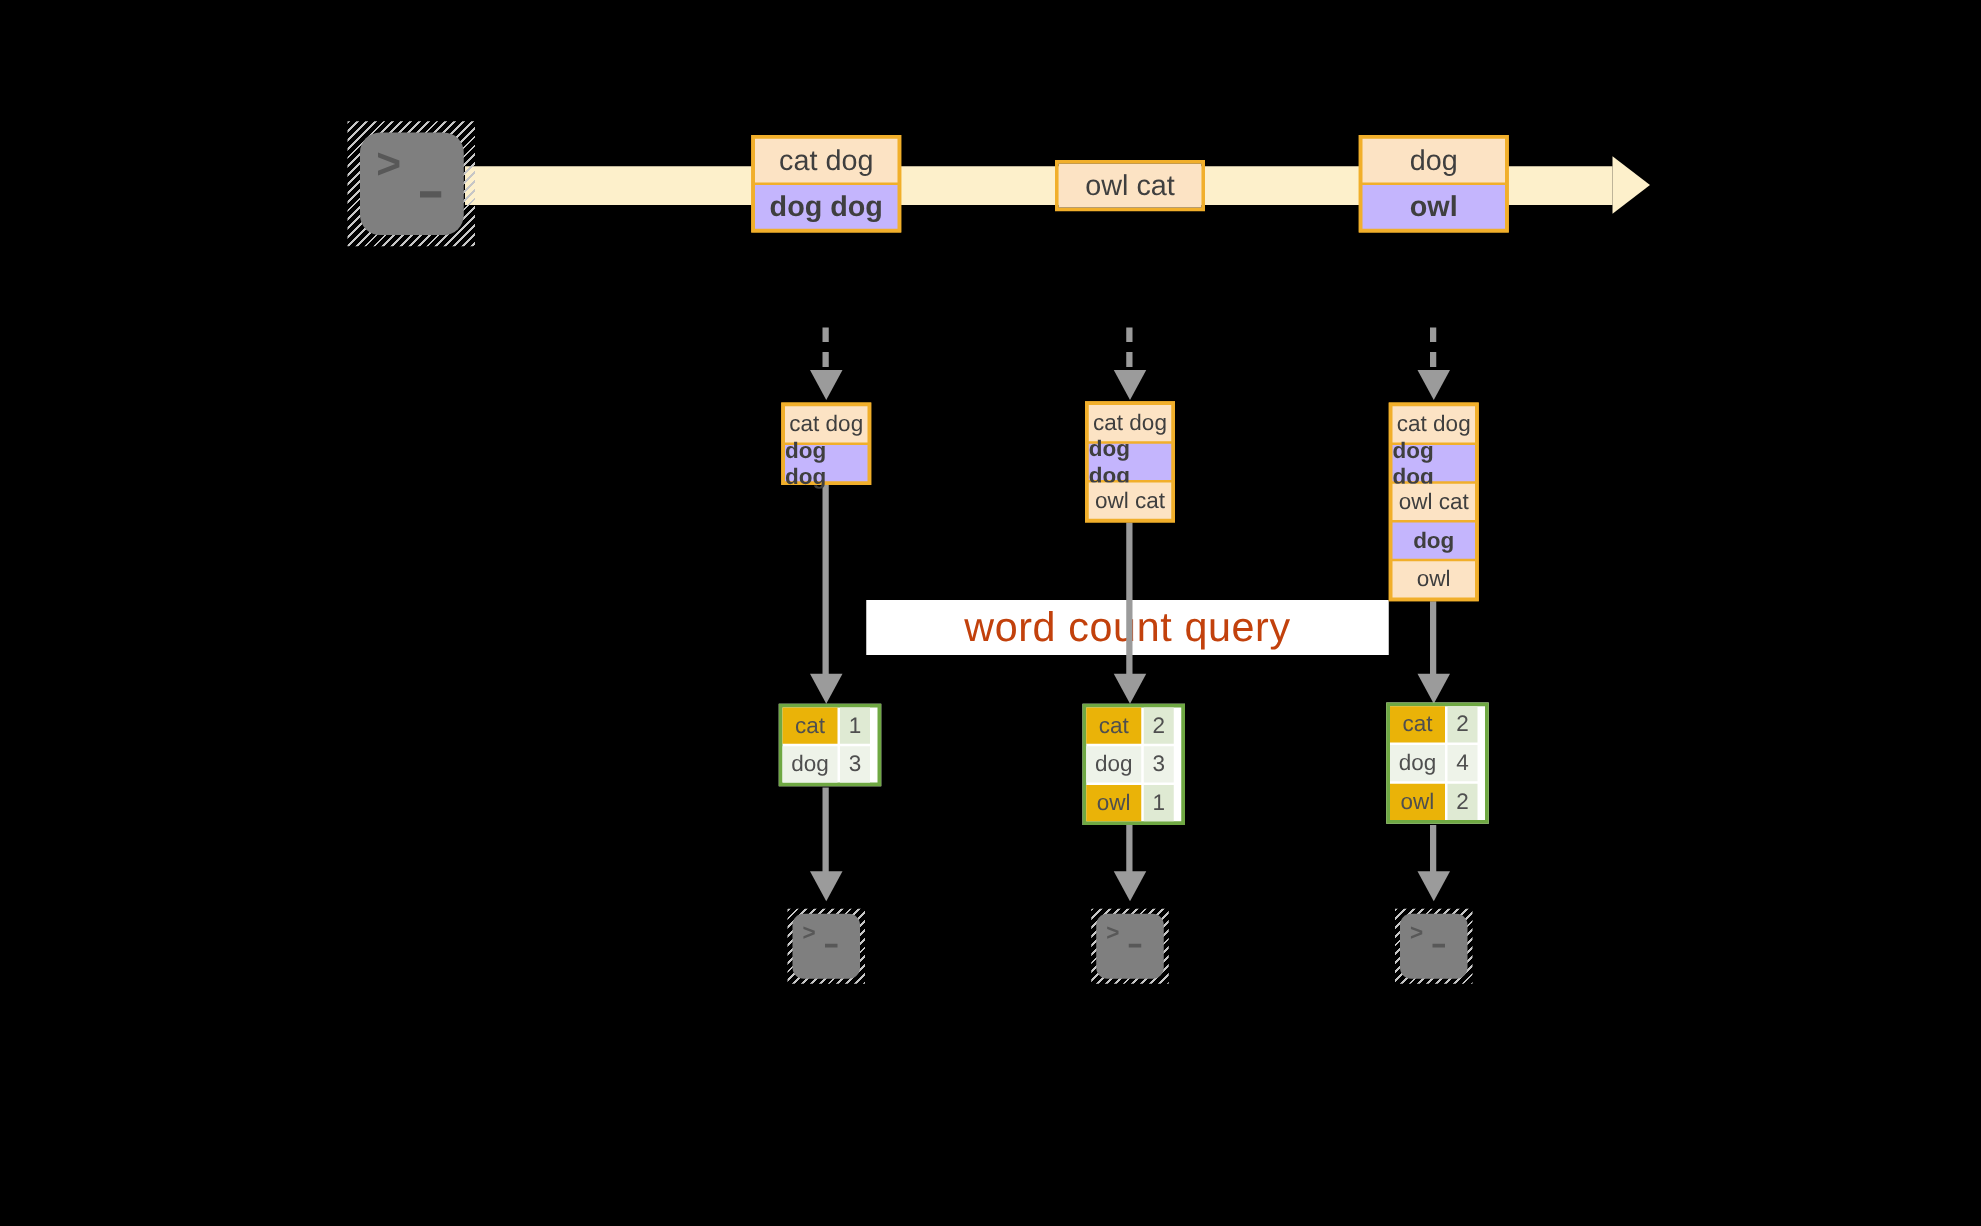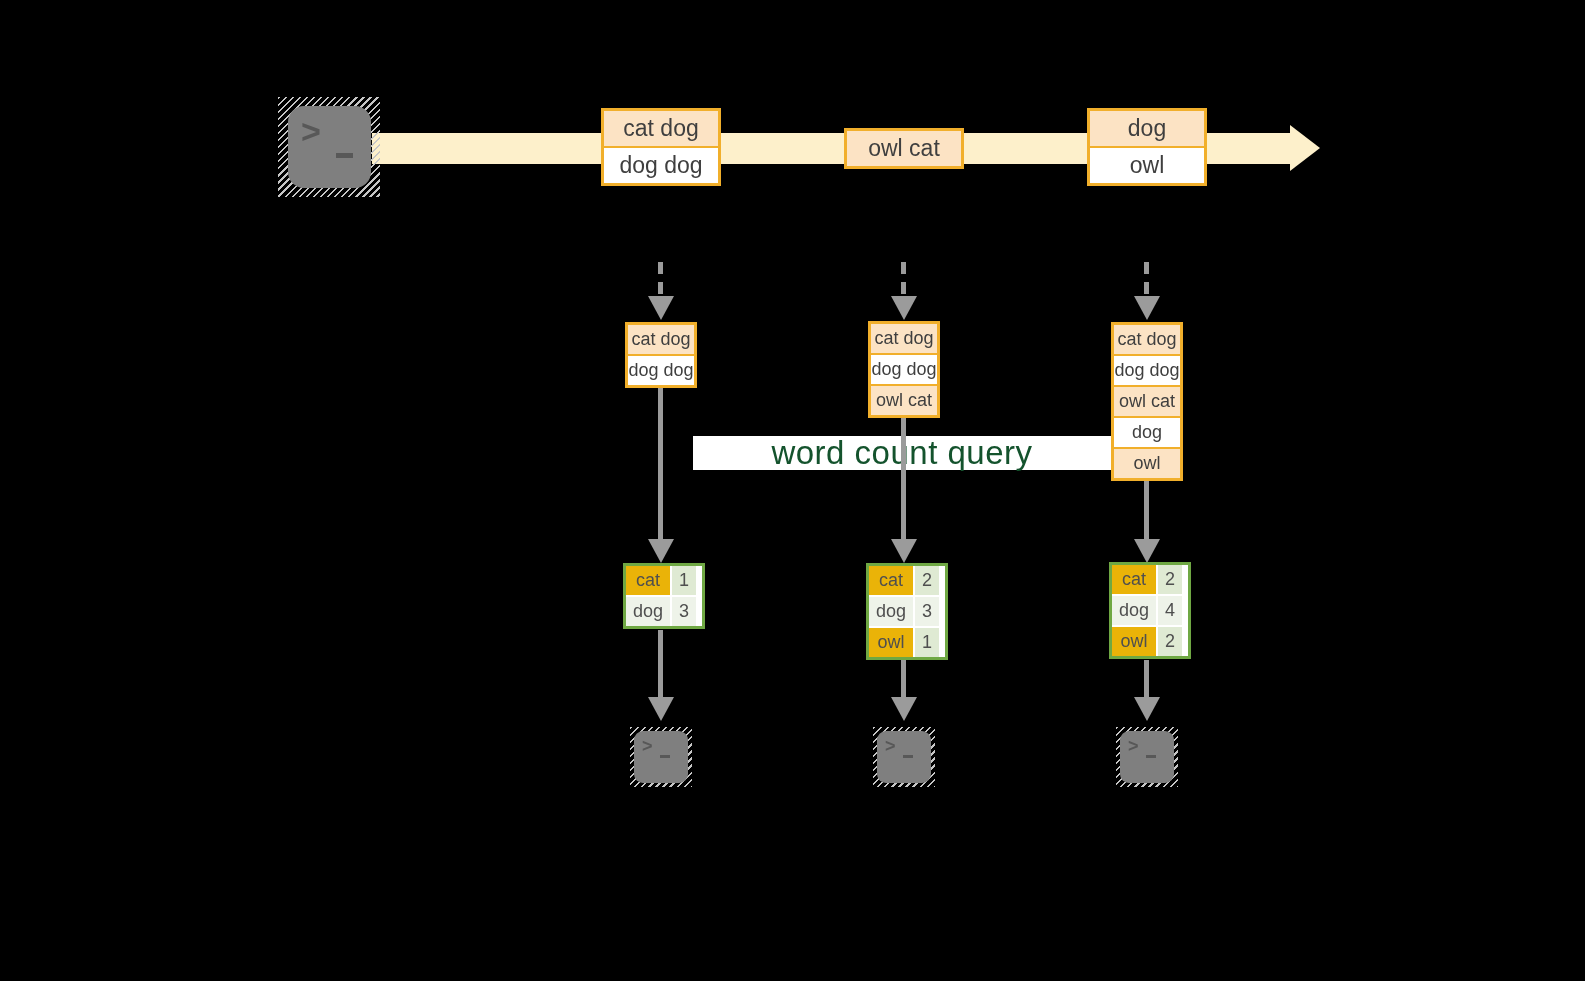--- a/index.html
+++ b/index.html
@@ -10,30 +10,30 @@
   
   .band{position:absolute;left:372px;top:133px;width:918px;height:31px;background:#FDF0CB;z-index:0;}
   .band-head{position:absolute;left:1290px;top:125px;width:0;height:0;z-index:0;
     border-top:23px solid transparent;border-bottom:23px solid transparent;border-left:30px solid #FDF0CB;}
   
   .obox{position:absolute;border:3px solid #F1AF2B;background:#F1AF2B;display:flex;flex-direction:column;gap:2px;z-index:3;}
   .ocell{width:114px;height:35px;display:flex;align-items:center;justify-content:center;
     color:#3F3F3F;font-size:23px;}
   .sbox .ocell{width:66px;height:29px;font-size:18px;}
   .peach{background:#FCE3C4;}
-  .cream{background:#ffffff;}
+  .cream{background:#c4b5fd;font-weight:bold;}
   
   .vline{position:absolute;width:5px;background:#9B9B9B;z-index:2;}
   .vdash{position:absolute;width:5px;z-index:2;
     background:repeating-linear-gradient(180deg,#9B9B9B 0 12px,transparent 12px 20px);}
   .ahead{position:absolute;width:0;height:0;z-index:2;
     border-left:13px solid transparent;border-right:13px solid transparent;border-top:24px solid #9B9B9B;}
   
-  .qlabel{position:absolute;left:693px;top:436px;width:418px;height:34px;background:#FFFFFF;z-index:1;
-    display:flex;align-items:center;justify-content:center;color:#14532d;font-size:33px;font-weight:300;letter-spacing:.5px;}
+  .qlabel{position:absolute;left:693px;top:480px;width:418px;height:44px;background:#FFFFFF;z-index:1;
+    display:flex;align-items:center;justify-content:center;color:#c2410c;font-size:33px;font-weight:300;letter-spacing:.5px;}
   
   .gtable{position:absolute;width:76px;border:3px solid #6FA843;background:#FFFFFF;
     display:grid;grid-template-columns:44px 24px;gap:2px;z-index:3;}
   .gcell{height:29px;display:flex;align-items:center;justify-content:center;color:#4F4F4F;font-size:18px;}
   .g-dark-w{background:#eab308;} .g-dark-v{background:#DFEAD3;}
   .g-light{background:#EEF3E9;}
   
   .hatch{position:absolute;z-index:4;
     background:repeating-linear-gradient(135deg,#C6C6C6 0 1.6px,transparent 1.6px 5px);}
   .tbody{position:absolute;background:#7F7F7F;}

